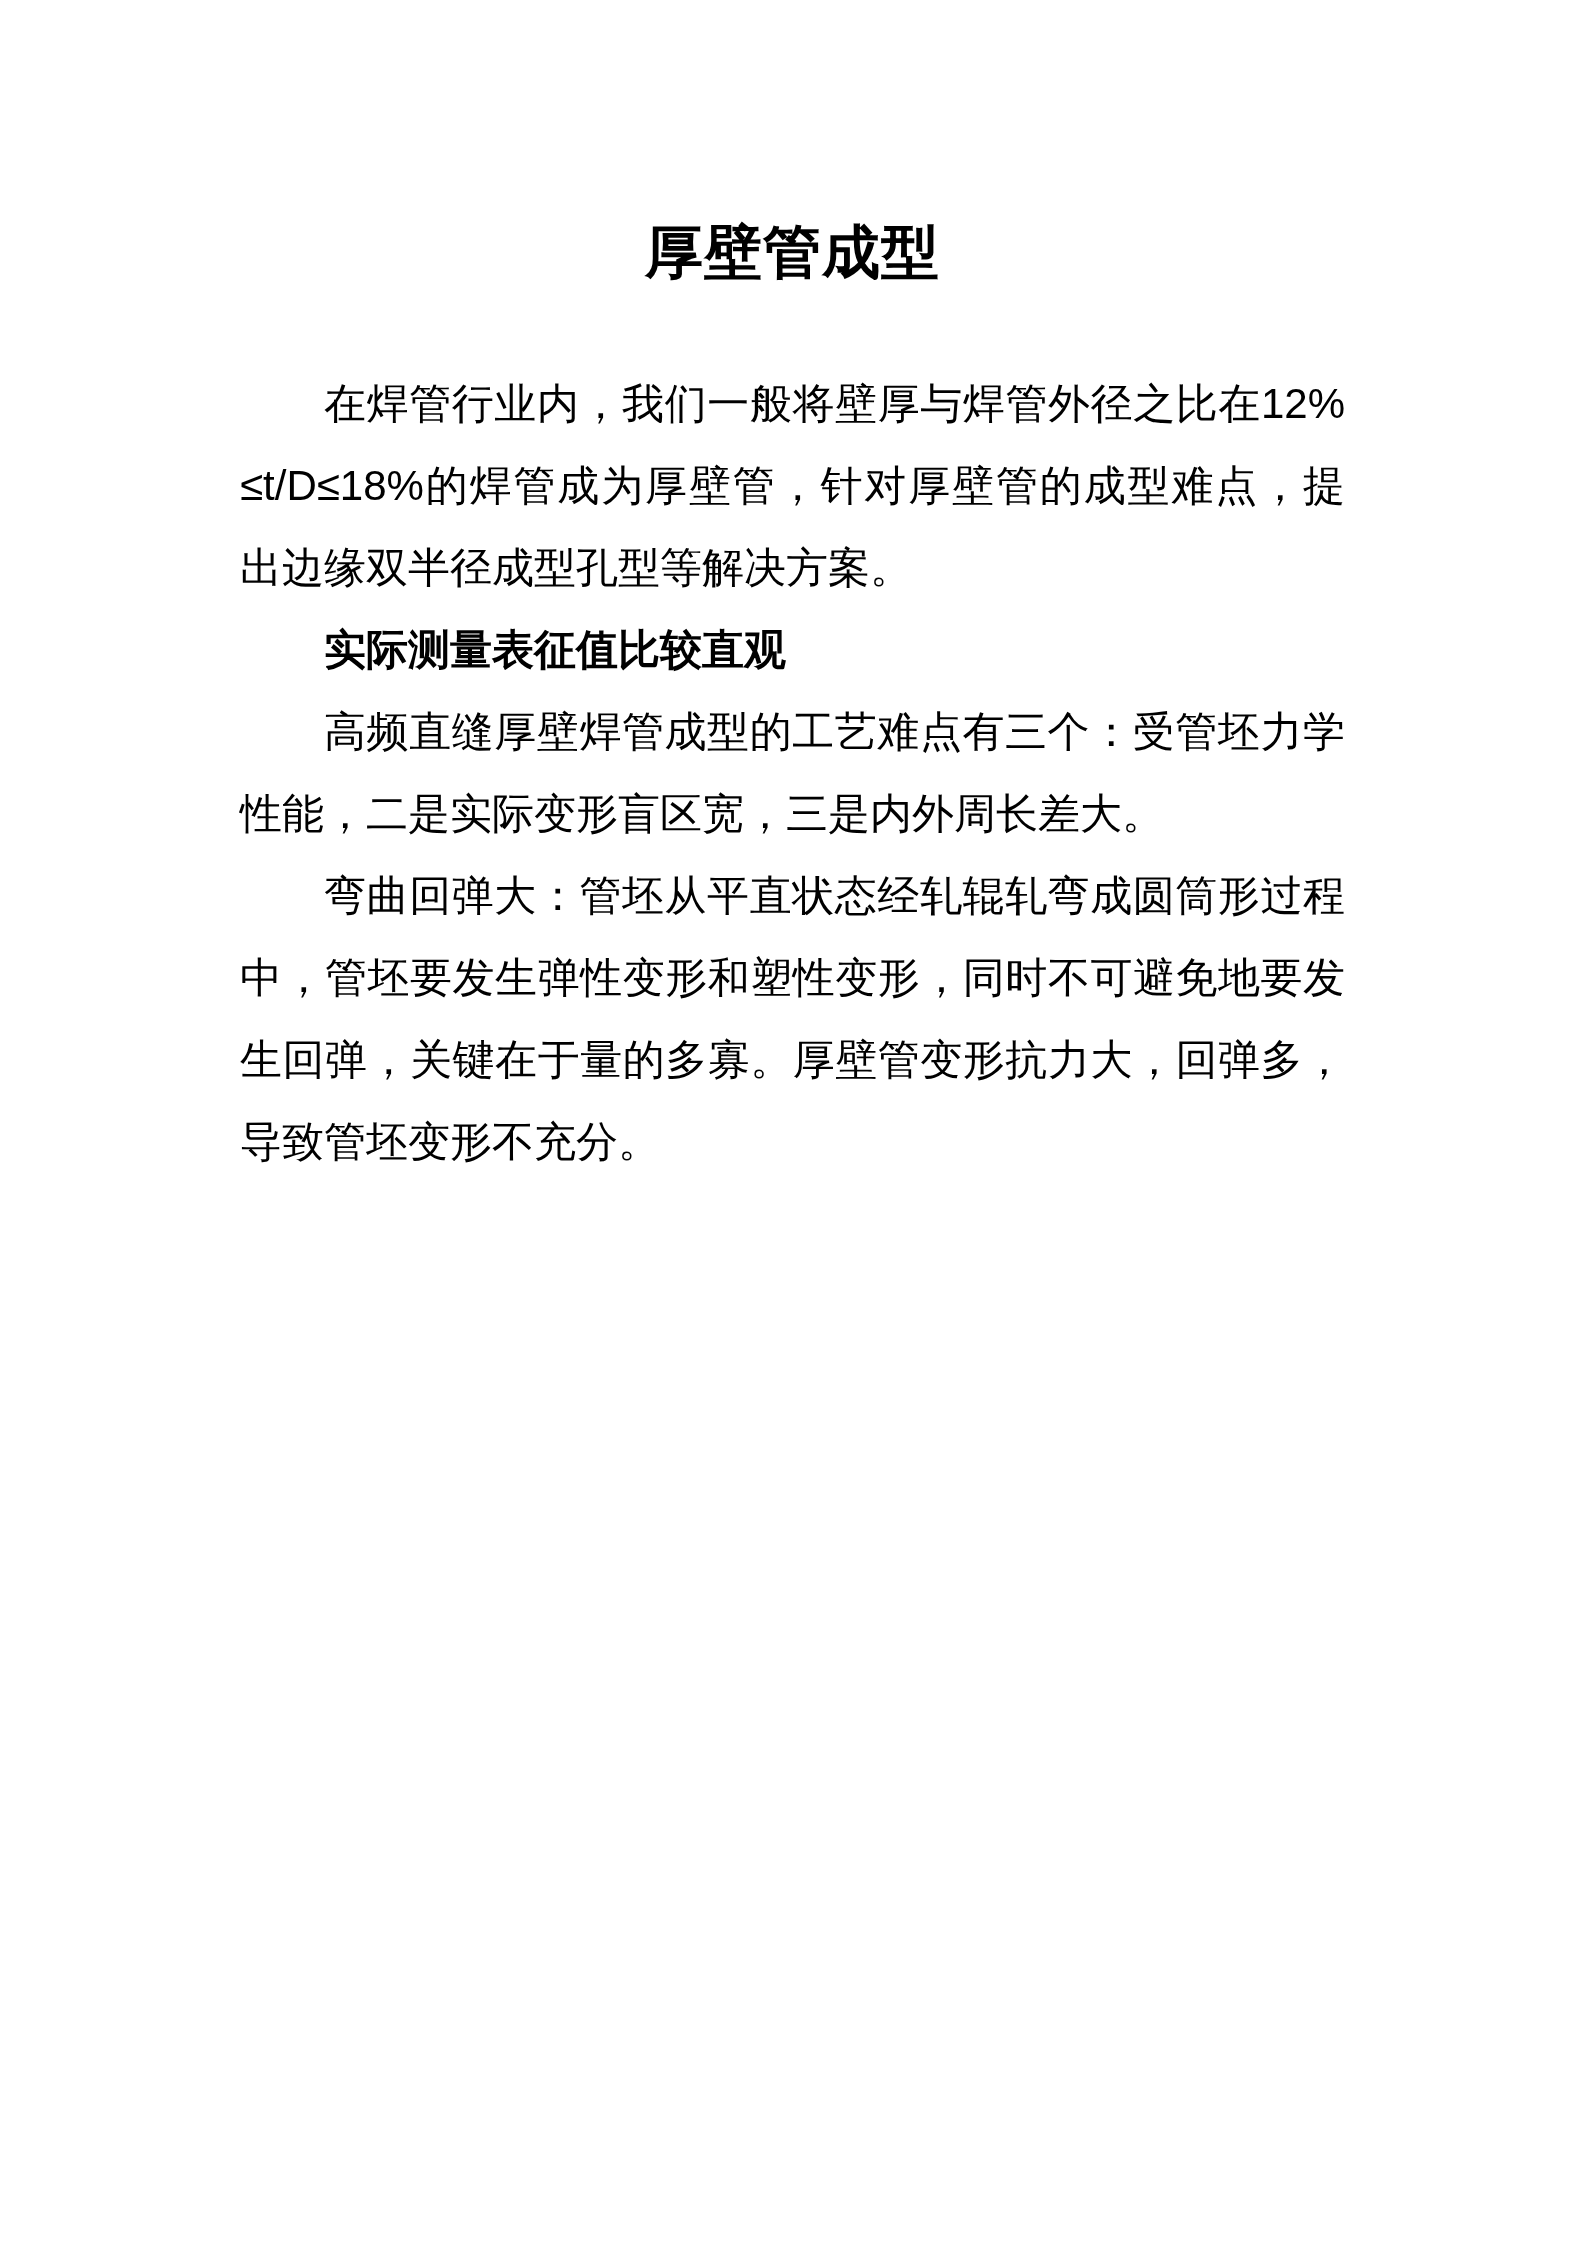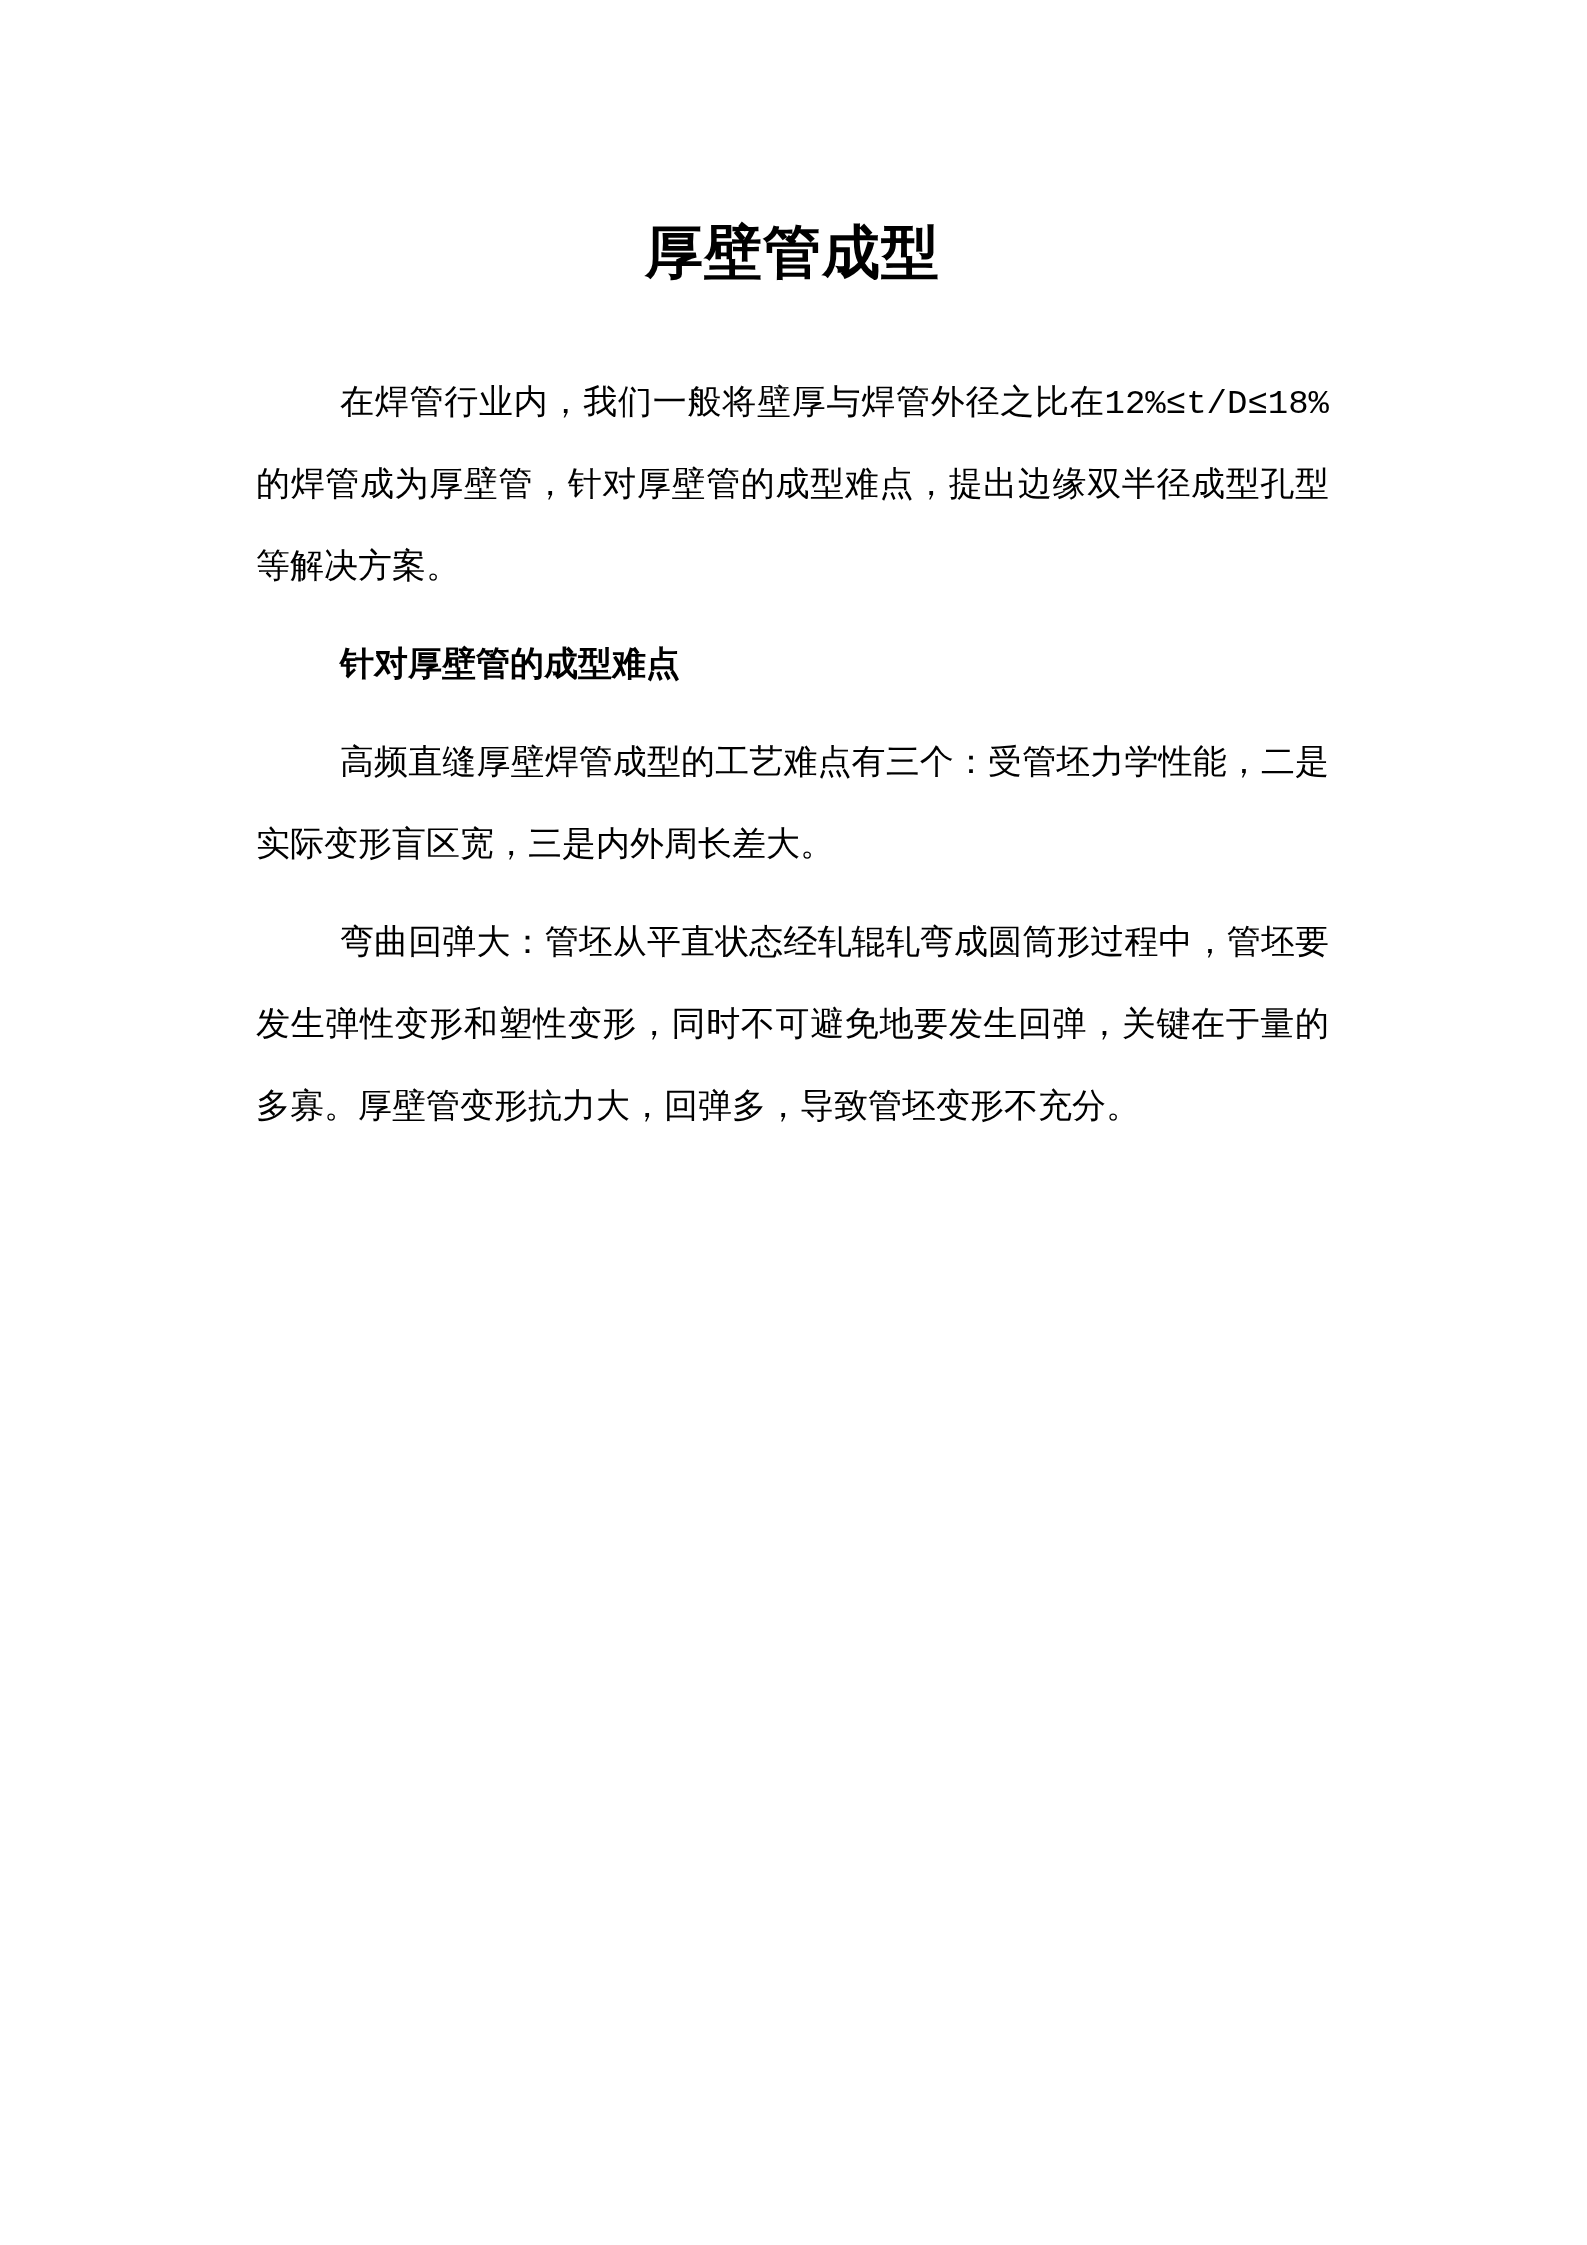--- a/index.html
+++ b/index.html
@@ -22,45 +22,45 @@
   .doc-title {
     margin: 0 0 63px 0;
     font-size: 58px;
     line-height: 95px;
     font-weight: bold;
     text-align: center;
     letter-spacing: 1px;
     font-family: "Liberation Serif", "DejaVu Serif", serif;
   }
   .para {
-    margin: 16px;
-    font-size: 34px;
+    margin: 0;
+    font-size: 42px;
     line-height: 82px;
     text-indent: 84px;
     text-align: justify;
     text-align-last: left;
     word-break: break-all;
-    font-family: Liberation Mono, monospace;
+    font-family: Liberation Sans, sans-serif;
   }
   .para.subheading {
     font-weight: bold;
     text-align: left;
   }
 </style>
 </head>
 <body>
 
 <div class="page">
   <div class="content">
 
     <h1 class="doc-title">厚壁管成型</h1>
 
     <p class="para body">在焊管行业内，我们一般将壁厚与焊管外径之比在12%≤t/D≤18%的焊管成为厚壁管，针对厚壁管的成型难点，提出边缘双半径成型孔型等解决方案。</p>
 
-    <p class="para subheading">针对厚壁管的成型难点</p>
+    <p class="para subheading">实际测量表征值比较直观</p>
 
     <p class="para body">高频直缝厚壁焊管成型的工艺难点有三个：受管坯力学性能，二是实际变形盲区宽，三是内外周长差大。</p>
 
     <p class="para body">弯曲回弹大：管坯从平直状态经轧辊轧弯成圆筒形过程中，管坯要发生弹性变形和塑性变形，同时不可避免地要发生回弹，关键在于量的多寡。厚壁管变形抗力大，回弹多，导致管坯变形不充分。</p>
 
 
 
   </div>
 </div>
 

